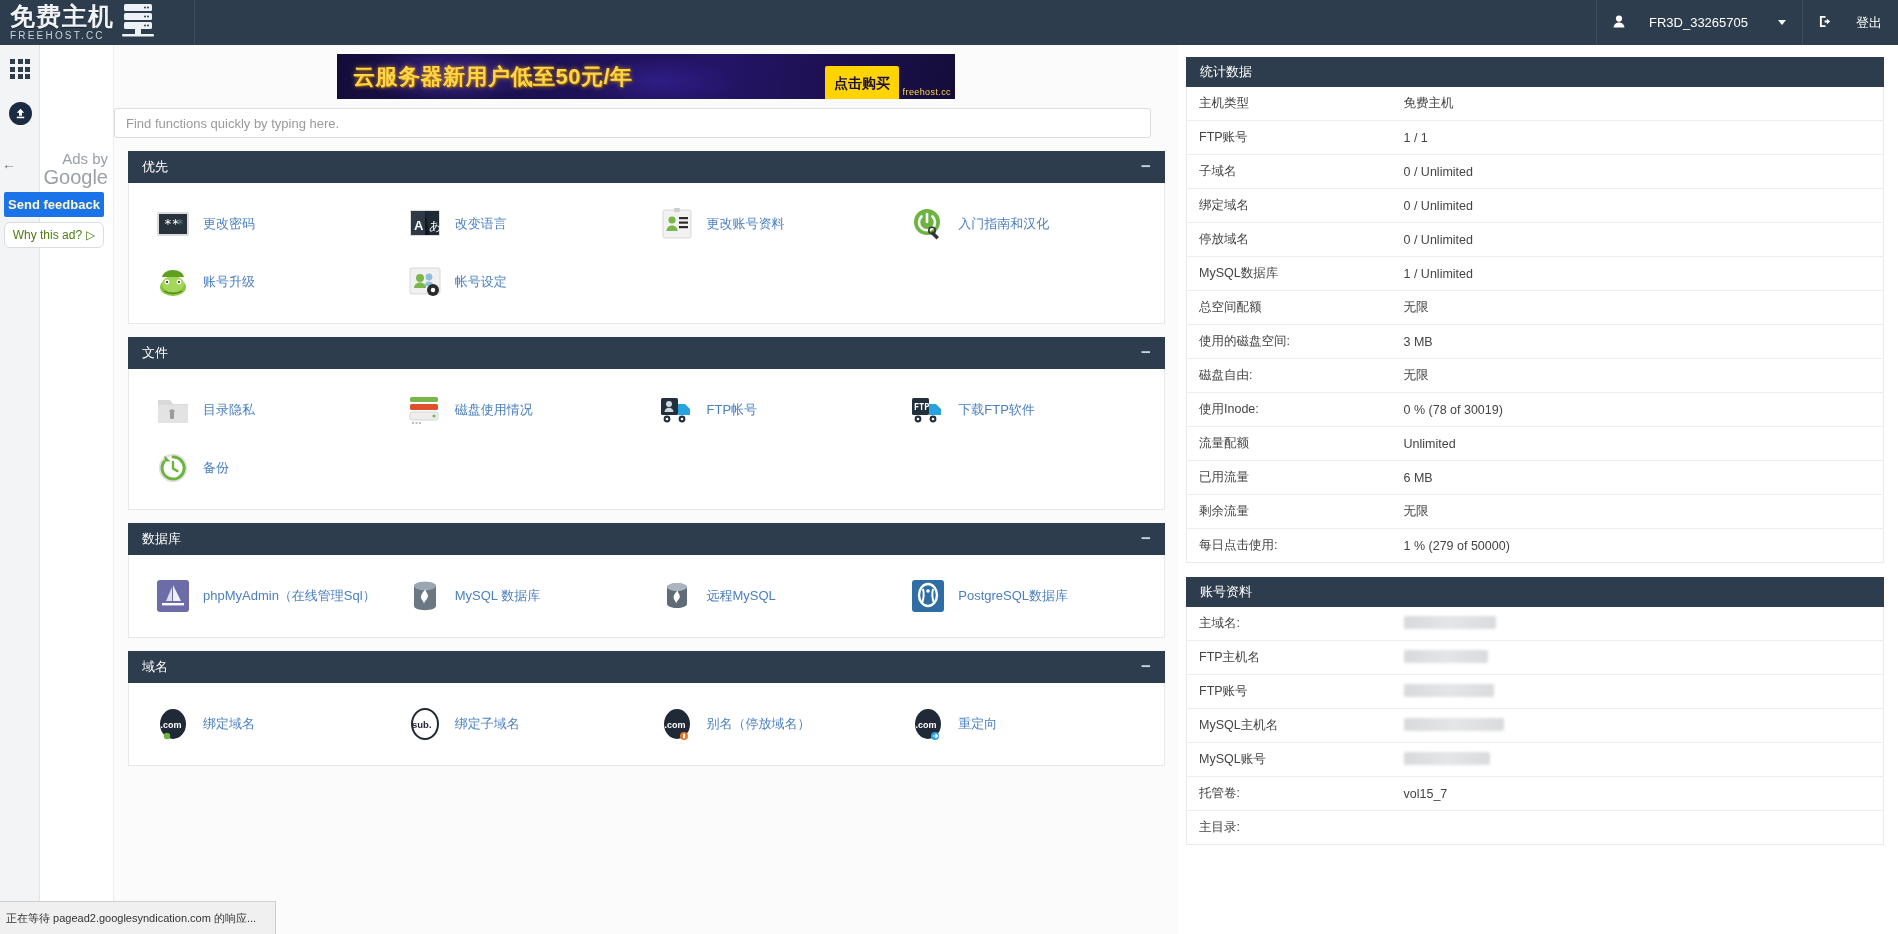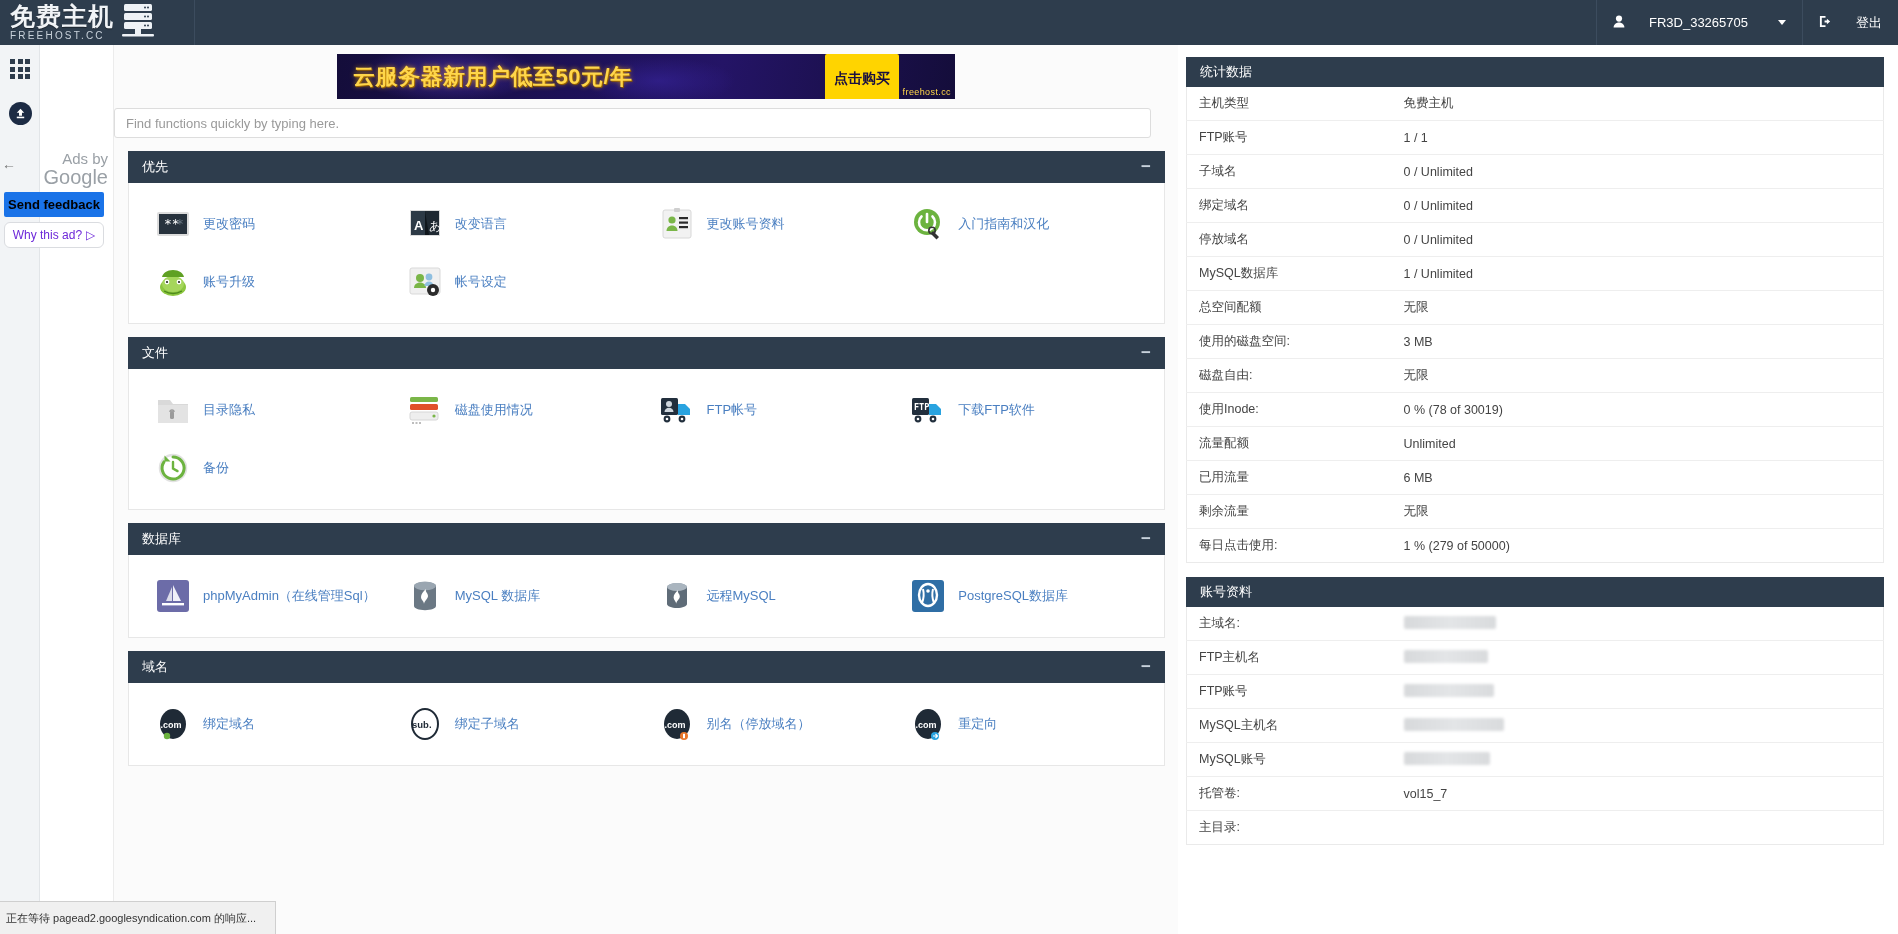--- a/index.html
+++ b/index.html
@@ -72,27 +72,27 @@
     position: absolute; left: 2px; top: 8px; color: #777; font-size: 14px;
     cursor: pointer;
   }
   .ads-by {
     text-align: right; color: #9aa0a6; line-height: 18px;
     padding-left: 10px; padding-top: 2px;
   }
   .ads-by .a1 { font-size: 15px; }
   .ads-by .a2 { font-size: 20px; }
   .send-fb {
-    margin: 6px 4px 0 4px; background: #1a73e8; color: #000000;
+    margin: 6px 4px 0 4px; background: #1a73e8; color: #fef9c3;
     font-size: 13px; font-weight: bold; text-align: center;
     padding: 5px 0; border-radius: 2px; cursor: pointer;
   }
   .why-ad {
     margin: 5px 4px 0 4px; background: #fff; border: 1px solid #dadce0;
-    color: #6d28d9; font-size: 12px; padding: 5px 4px; border-radius: 6px;
+    color: #4d7c0f; font-size: 12px; padding: 5px 4px; border-radius: 6px;
     display: flex; align-items: center; justify-content: center; gap: 4px;
     cursor: pointer;
   }
 
   
   .main {
     position: absolute; top: 45px; left: 113px; width: 1065px; height: 889px;
     background: #fbfbfb; border-left: 1px solid #ececec;
     overflow: hidden;
   }
@@ -109,23 +109,23 @@
       radial-gradient(ellipse 130px 40px at 18% 45%, rgba(90,60,200,.55), transparent 70%),
       radial-gradient(ellipse 110px 35px at 52% 60%, rgba(60,40,170,.5), transparent 70%);
   }
   .banner-text {
     position: relative; color: #ffd64a; font-size: 22px; font-weight: bold;
     padding-left: 16px; letter-spacing: .5px;
     text-shadow: 0 0 5px rgba(255,180,0,.75), 1px 1px 0 #7a4a00;
     white-space: nowrap;
   }
   .banner-btn {
-    position: absolute; right: 56px; top: 0; background: #ffd400;
+    position: absolute; right: 56px; top: 12px; background: #ffd400;
     color: #1a1040; font-size: 14px; font-weight: bold;
-    padding: 16px 9px; border-radius: 2px; white-space: nowrap;
+    padding: 9px 9px; border-radius: 2px; white-space: nowrap;
   }
   .banner-host {
     position: absolute; right: 4px; bottom: 2px; color: #ffd64a;
     font-size: 9px; letter-spacing: .4px;
   }
 
   .quick-find {
     margin: 9px 14px 0 0; height: 30px; background: #fff;
     border: 1px solid #ddd; border-radius: 3px;
     font-size: 13px; color: #8b8b8b; padding: 0 11px; width: 1037px;

